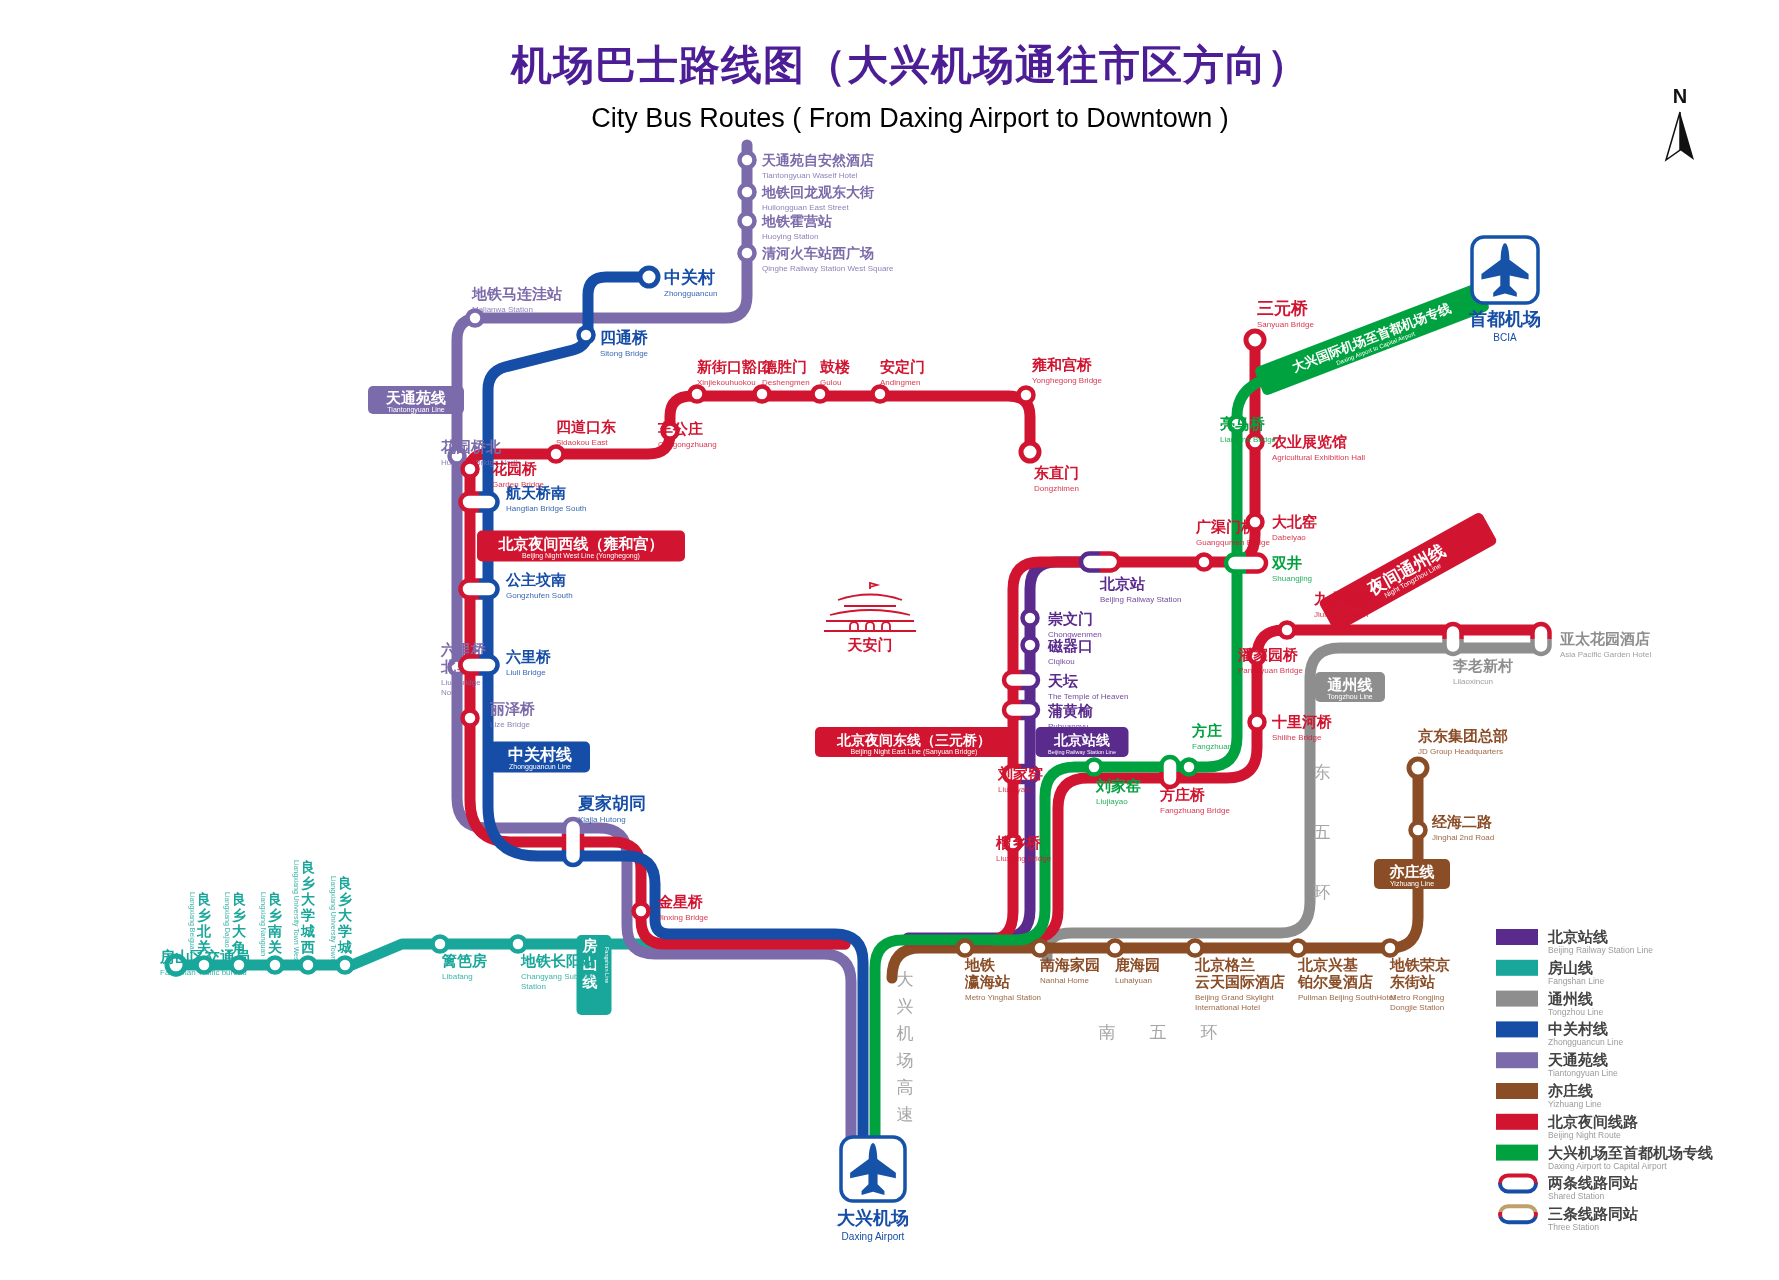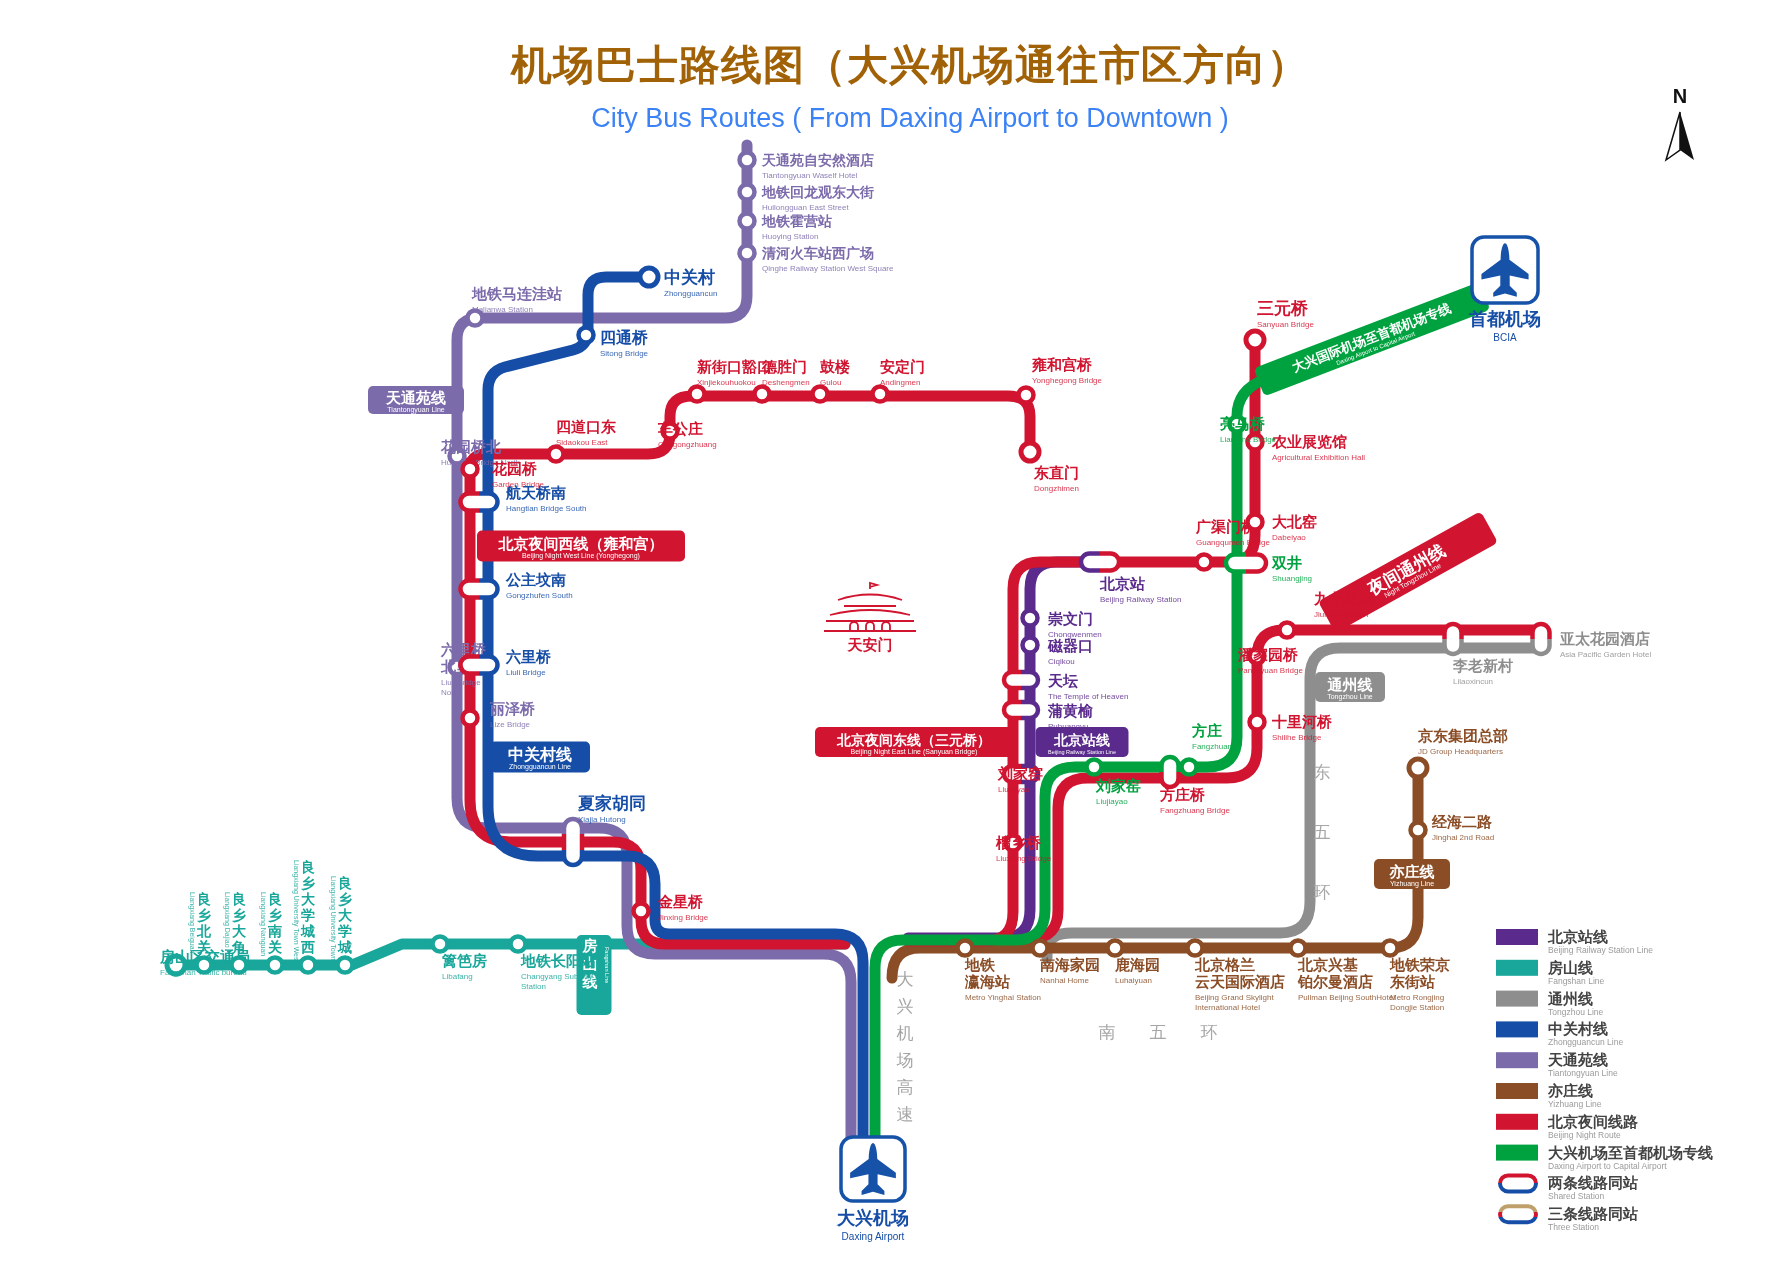--- a/index.html
+++ b/index.html
@@ -1,20 +1,20 @@
 <!DOCTYPE html>
 <html><head>
 <meta charset="utf-8">
 <style>
   html,body{margin:0;padding:0;background:#ffffff;}
   body{width:1779px;height:1280px;position:relative;overflow:hidden;
        font-family:"Liberation Sans","DejaVu Sans",sans-serif;}
   #titlewrap{position:absolute;left:300px;top:38px;width:1220px;text-align:center;z-index:5;}
-  #title{font-size:41px;font-weight:700;color:#a16207;letter-spacing:1px;}
-  #subtitle{font-size:27px;font-weight:400;color:#3b82f6;margin-top:10px;}
+  #title{font-size:41px;font-weight:700;color:#4c1d95;letter-spacing:1px;}
+  #subtitle{font-size:27px;font-weight:400;color:#000000;margin-top:10px;}
   #mapsvg{position:absolute;left:0;top:0;}
 </style>
 </head>
 <body>
 
 <div id="titlewrap">
   <div id="title">机场巴士路线图（大兴机场通往市区方向）</div>
   <div id="subtitle">City Bus Routes ( From Daxing Airport to Downtown )</div>
 </div>
 

